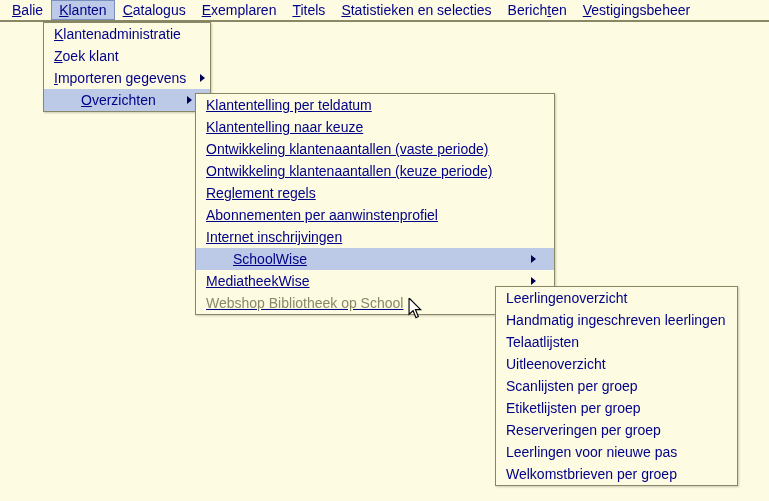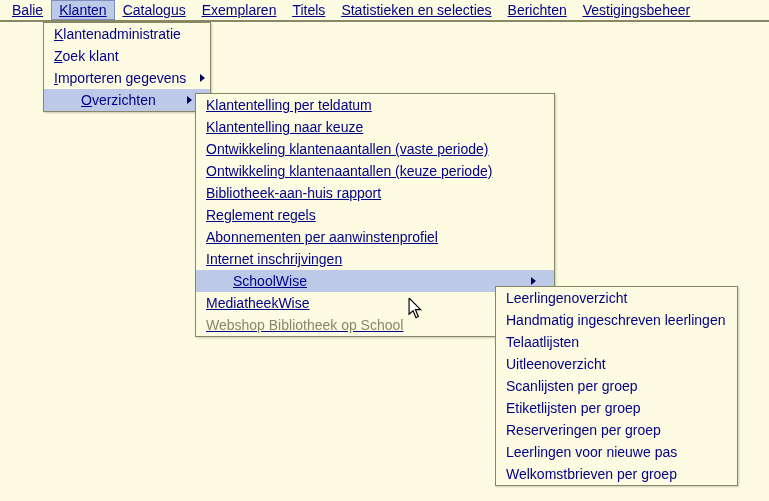--- a/index.html
+++ b/index.html
@@ -13,21 +13,20 @@
       position: relative;
       overflow: hidden;
     }
     .menubar {
       display: flex;
       align-items: center;
       height: 22px;
       padding: 0 4px;
       border-bottom: 2px solid #888866;
       background: #fdfbe1;
-      text-decoration: underline;
     }
     .menubar-item {
       padding: 2px 8px;
       cursor: default;
       position: relative;
     }
     .menubar-item.open {
       background: #bccae8;
       border: 1px solid #7a8fbf;
       padding: 1px 7px;
@@ -116,23 +115,20 @@
     <div class="submenu-item">
       <span>Klantentelling naar keuze</span>
     </div>
     <div class="submenu-item">
       <span>Ontwikkeling klantenaantallen (vaste periode)</span>
     </div>
     <div class="submenu-item">
       <span>Ontwikkeling klantenaantallen (keuze periode)</span>
     </div>
     <div class="submenu-item">
-      <span>Bibliotheek-aan-huis rapport</span>
-    </div>
-    <div class="submenu-item">
       <span>Reglement regels</span>
     </div>
     <div class="submenu-item">
       <span>Abonnementen per aanwinstenprofiel</span>
     </div>
     <div class="submenu-item">
       <span>Internet inschrijvingen</span>
     </div>
     <div class="submenu-item highlight">
       <span>SchoolWise</span>

